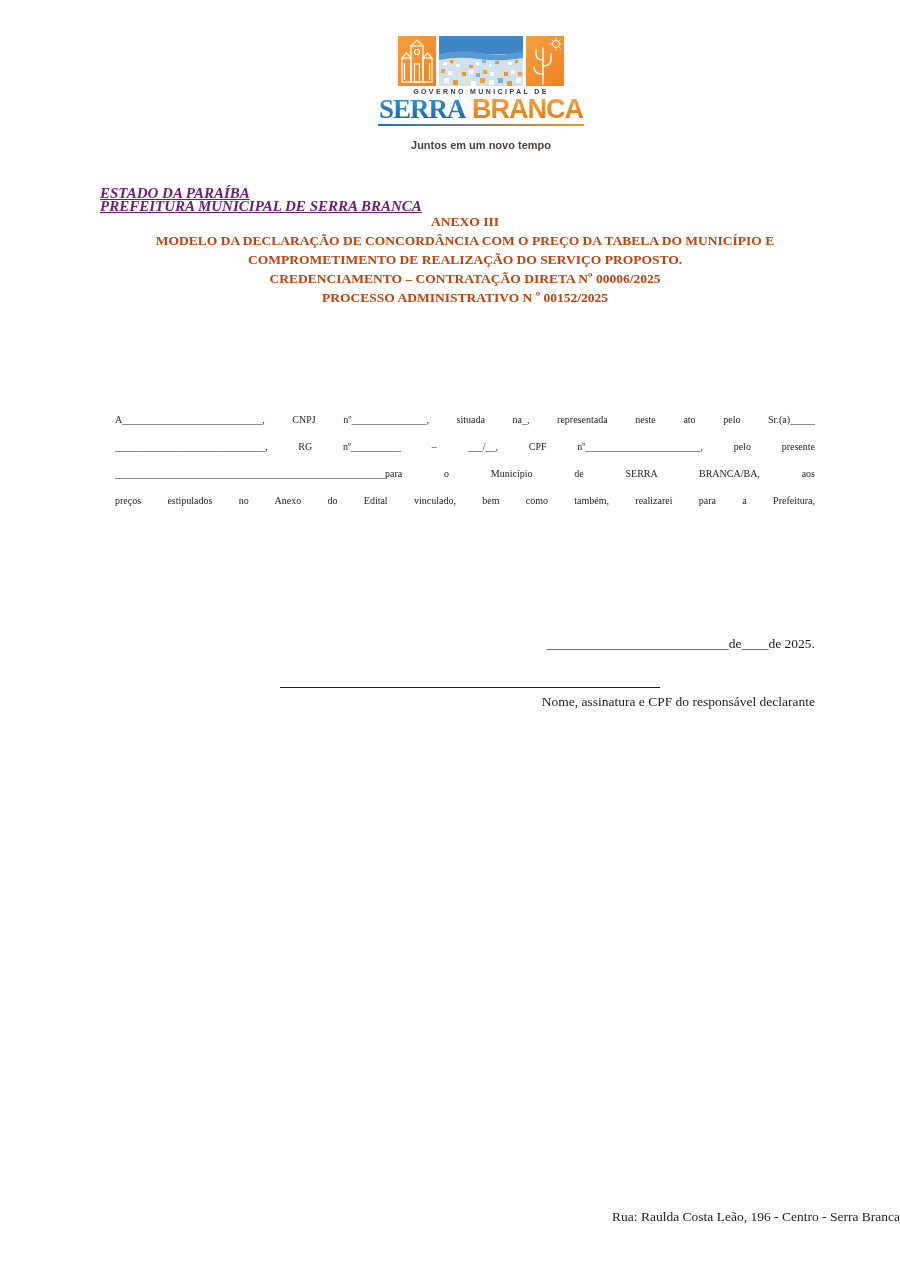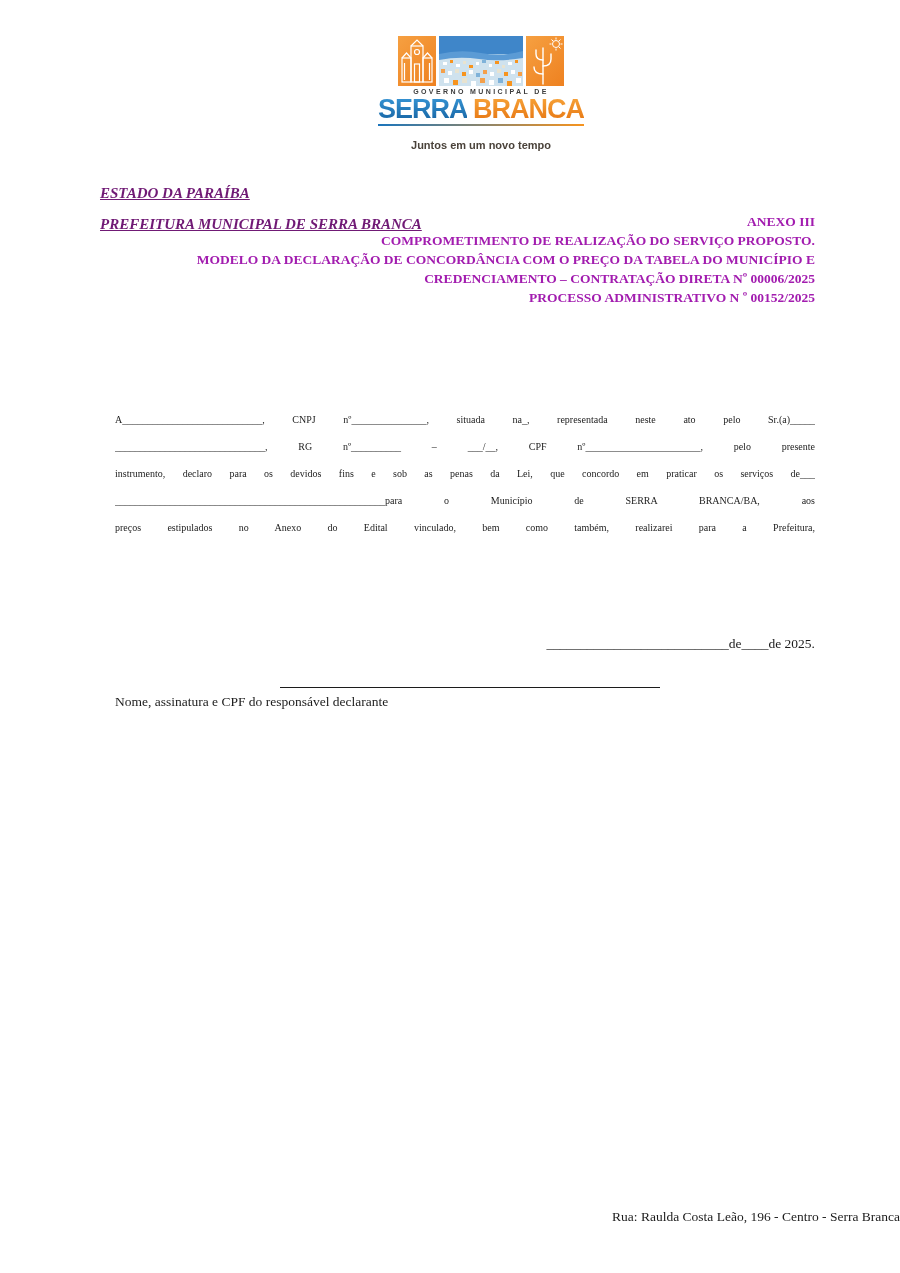--- a/index.html
+++ b/index.html
@@ -57,20 +57,21 @@
     letter-spacing: -1px;
     line-height: 27px;
     white-space: nowrap;
     text-align: center;
   }
   .wordmark .w-serra {
     background: linear-gradient(#3a9ada, #135f9e);
     -webkit-background-clip: text;
     background-clip: text;
     color: transparent;
+    font-family: Liberation Serif, serif;
   }
   .wordmark .w-branca {
     background: linear-gradient(#f9a83c, #e5720f);
     -webkit-background-clip: text;
     background-clip: text;
     color: transparent;
   }
   .grad-rule {
     margin-left: 378px;
     width: 206px;
@@ -96,33 +97,33 @@
     text-align: left;
     font-weight: bold;
     font-style: italic;
     font-size: 15px;
     text-decoration: underline;
     color: #701a75;
     white-space: nowrap;
     margin-top: 46px;
   }
   .state-line { top: 139px; }
-  .muni-line { top: 170px; }
+  .muni-line { top: 152px; }
 
   
   .title-block {
     position: absolute;
     top: 212px;
     left: 115px;
     width: 700px;
-    text-align: right;
+    text-align: center;
     font-weight: bold;
     font-size: 13.5px;
     line-height: 19px;
-    color: #a21caf;
+    color: #c2410c;
   }
 
   
   .body-block {
     position: absolute;
     top: 410px;
     left: 115px;
     width: 700px;
     font-size: 10px;
     color: #1c1c1c;
@@ -155,21 +156,21 @@
     top: 687px;
     left: 280px;
     width: 380px;
     border-top: 1.5px solid #1c1c1c;
   }
   .sig-caption {
     position: absolute;
     top: 694px;
     left: 115px;
     width: 700px;
-    text-align: left;
+    text-align: right;
     font-size: 13.5px;
     white-space: nowrap;
   }
 
   
   .footer-line {
     position: absolute;
     top: 1209px;
     left: 100px;
     width: 800px;
@@ -269,30 +270,29 @@
     <div class="wordmark"><span class="w-serra">SERRA</span><span> </span><span class="w-branca">BRANCA</span></div>
     <div class="grad-rule"></div>
     <div class="tagline">Juntos em um novo tempo</div>
   </div>
 
   <div class="state-line">ESTADO DA PARAÍBA</div>
   <div class="muni-line">PREFEITURA MUNICIPAL DE SERRA BRANCA</div>
 
   <div class="title-block">
     <div>ANEXO III</div>
+    <div>MODELO DA DECLARAÇÃO DE CONCORDÂNCIA COM O PREÇO DA TABELA DO MUNICÍPIO E</div>
     <div>COMPROMETIMENTO DE REALIZAÇÃO DO SERVIÇO PROPOSTO.</div>
-    <div>MODELO DA DECLARAÇÃO DE CONCORDÂNCIA COM O PREÇO DA TABELA DO MUNICÍPIO E</div>
     <div>CREDENCIAMENTO – CONTRATAÇÃO DIRETA Nº 00006/2025</div>
     <div>PROCESSO ADMINISTRATIVO N º 00152/2025</div>
   </div>
 
   <div class="body-block">
     <div class="bline">A____________________________, CNPJ nº_______________, situada na_, representada neste ato pelo Sr.(a)_____</div>
     <div class="bline">______________________________, RG nº__________ – ___/__, CPF nº_______________________, pelo presente</div>
-    <div class="bline">instrumento, declaro para os devidos fins e sob as penas da Lei, que concordo em praticar os serviços de___</div>
     <div class="bline">______________________________________________________para o Município de SERRA BRANCA/BA, aos</div>
     <div class="bline">preços estipulados no Anexo do Edital vinculado, bem como também, realizarei para a Prefeitura,</div>
   </div>
 
   <div class="date-line">___________________________de____de 2025.</div>
 
   <div class="sig-rule"></div>
   <div class="sig-caption">Nome, assinatura e CPF do responsável declarante</div>
 
   <div class="footer-line">Rua: Raulda Costa Leão, 196 - Centro - Serra Branca</div>

